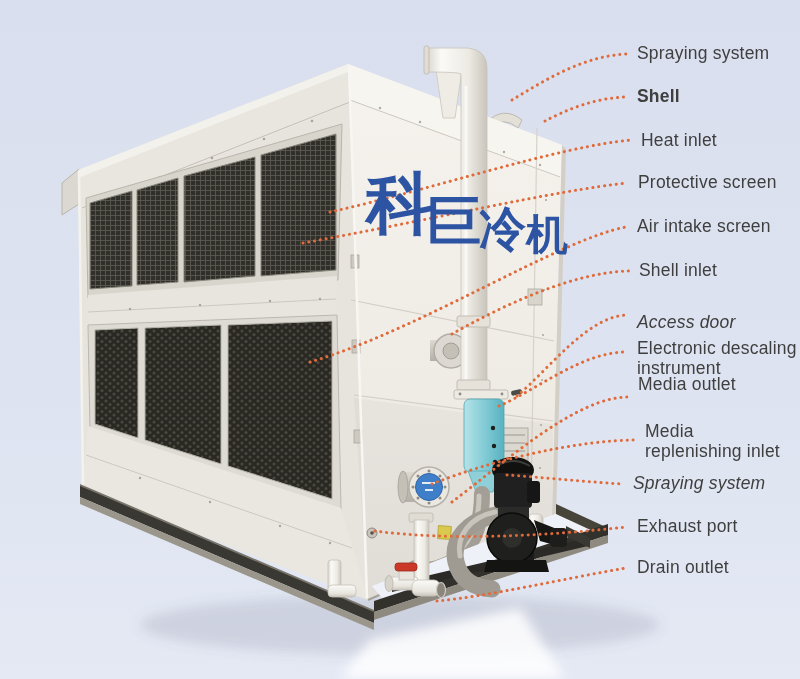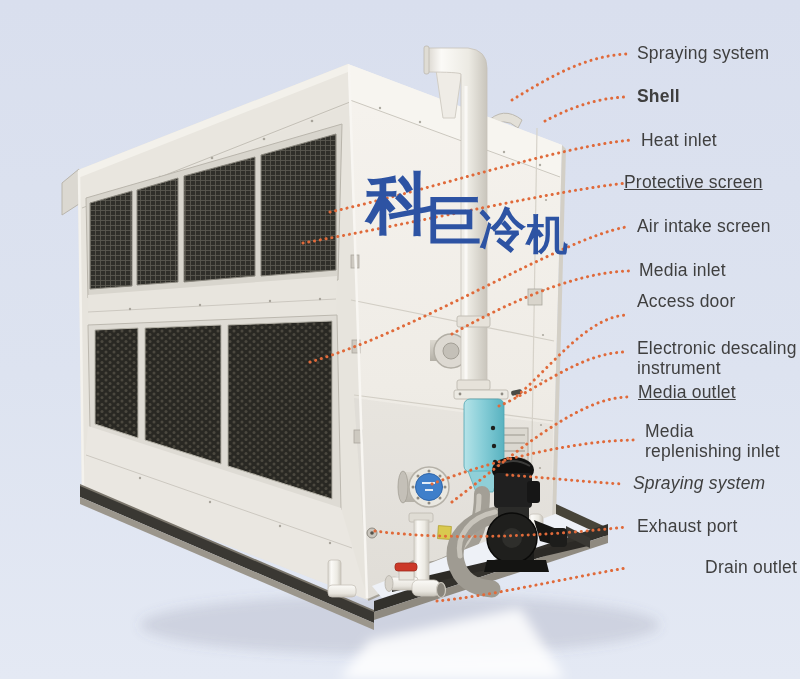--- a/index.html
+++ b/index.html
@@ -301,25 +301,25 @@
   <span class="brand-char" style="left:366px;top:170px;font-size:68px;">科</span>
   <span class="brand-char" style="left:426px;top:194px;font-size:55px;">巨</span>
   <span class="brand-char" style="left:479px;top:205px;font-size:47px;">冷</span>
   <span class="brand-char" style="left:526px;top:214px;font-size:42px;">机</span>
 </div>
 
 <div>
   <div class="label" style="left:637px;top:43px;">Spraying system</div>
   <div class="label" style="left:637px;top:86px;font-weight:bold;">Shell</div>
   <div class="label" style="left:641px;top:130px;">Heat inlet</div>
-  <div class="label" style="left:624px;top:172px;text-decoration:underline;">Protective screen</div>
+  <div class="label" style="left:638px;top:172px;">Protective screen</div>
   <div class="label" style="left:637px;top:216px;">Air intake screen</div>
-  <div class="label" style="left:639px;top:260px;">Media inlet</div>
-  <div class="label" style="left:637px;top:291px;">Access door</div>
+  <div class="label" style="left:639px;top:260px;">Shell inlet</div>
+  <div class="label" style="left:637px;top:312px;font-style:italic;">Access door</div>
   <div class="label" style="left:637px;top:338px;width:175px;">Electronic descaling instrument</div>
-  <div class="label" style="left:638px;top:382px;text-decoration:underline;">Media outlet</div>
+  <div class="label" style="left:638px;top:374px;">Media outlet</div>
   <div class="label" style="left:645px;top:421px;width:150px;">Media replenishing inlet</div>
   <div class="label" style="left:633px;top:473px;font-style:italic;">Spraying system</div>
   <div class="label" style="left:637px;top:516px;">Exhaust port</div>
-  <div class="label" style="left:637px;top:557px;text-align:right;">Drain outlet</div>
+  <div class="label" style="left:637px;top:557px;">Drain outlet</div>
 </div>
 
 </div>
 
 </body></html>

